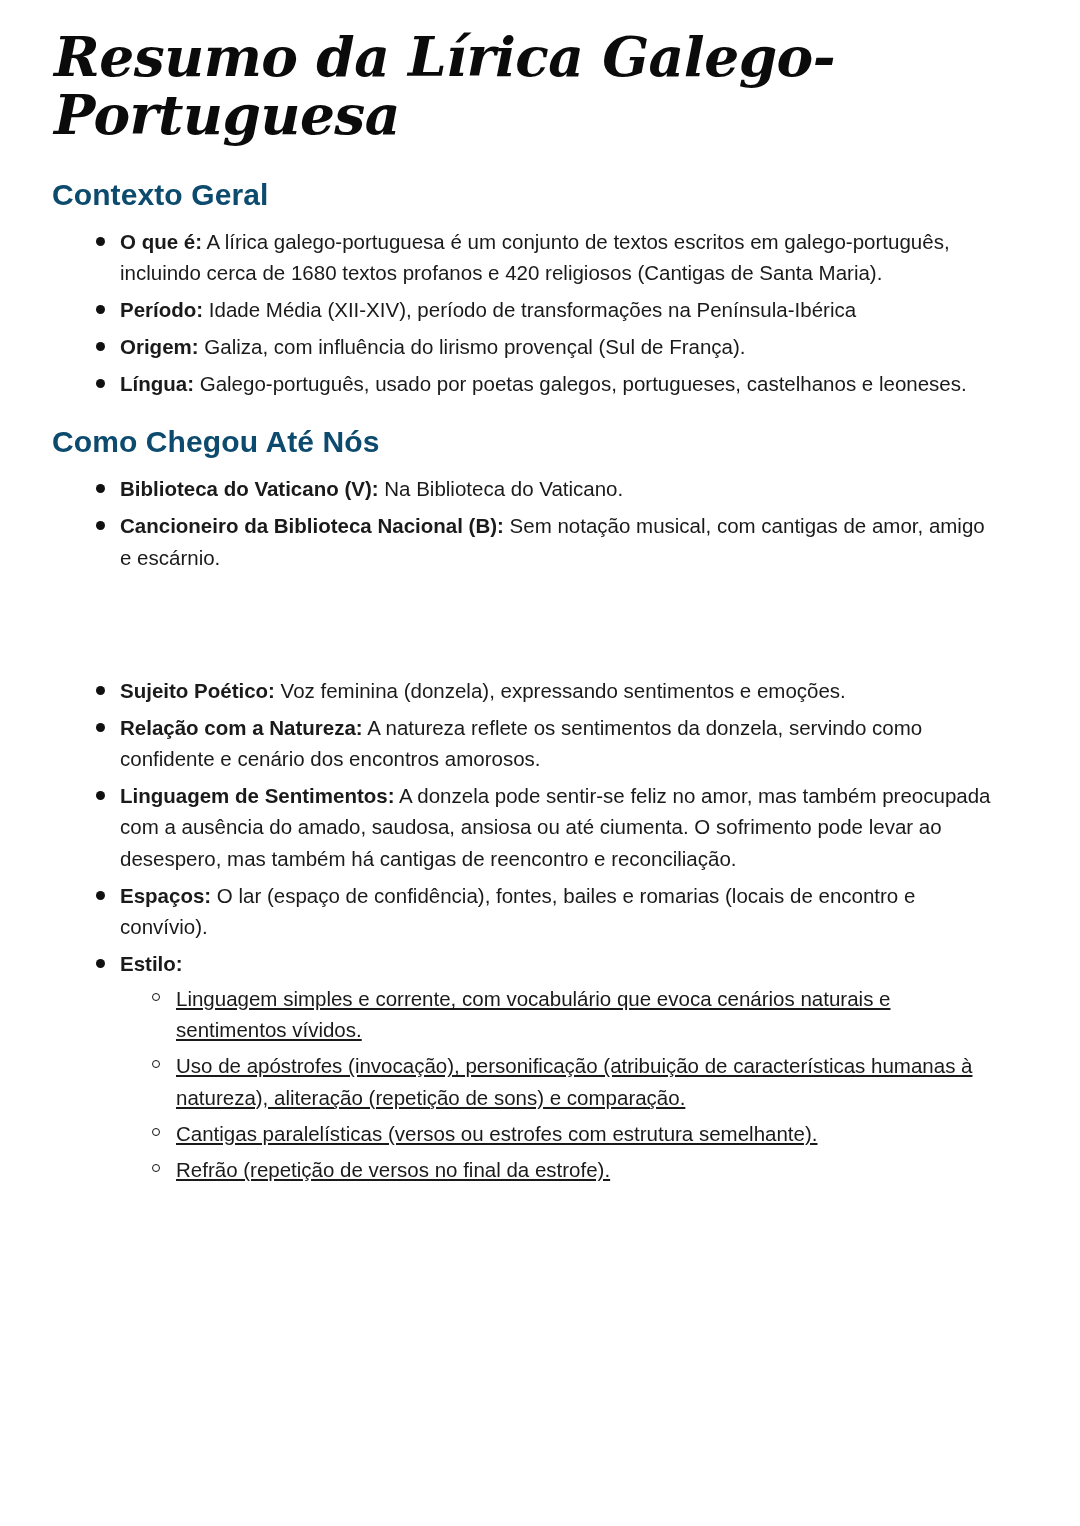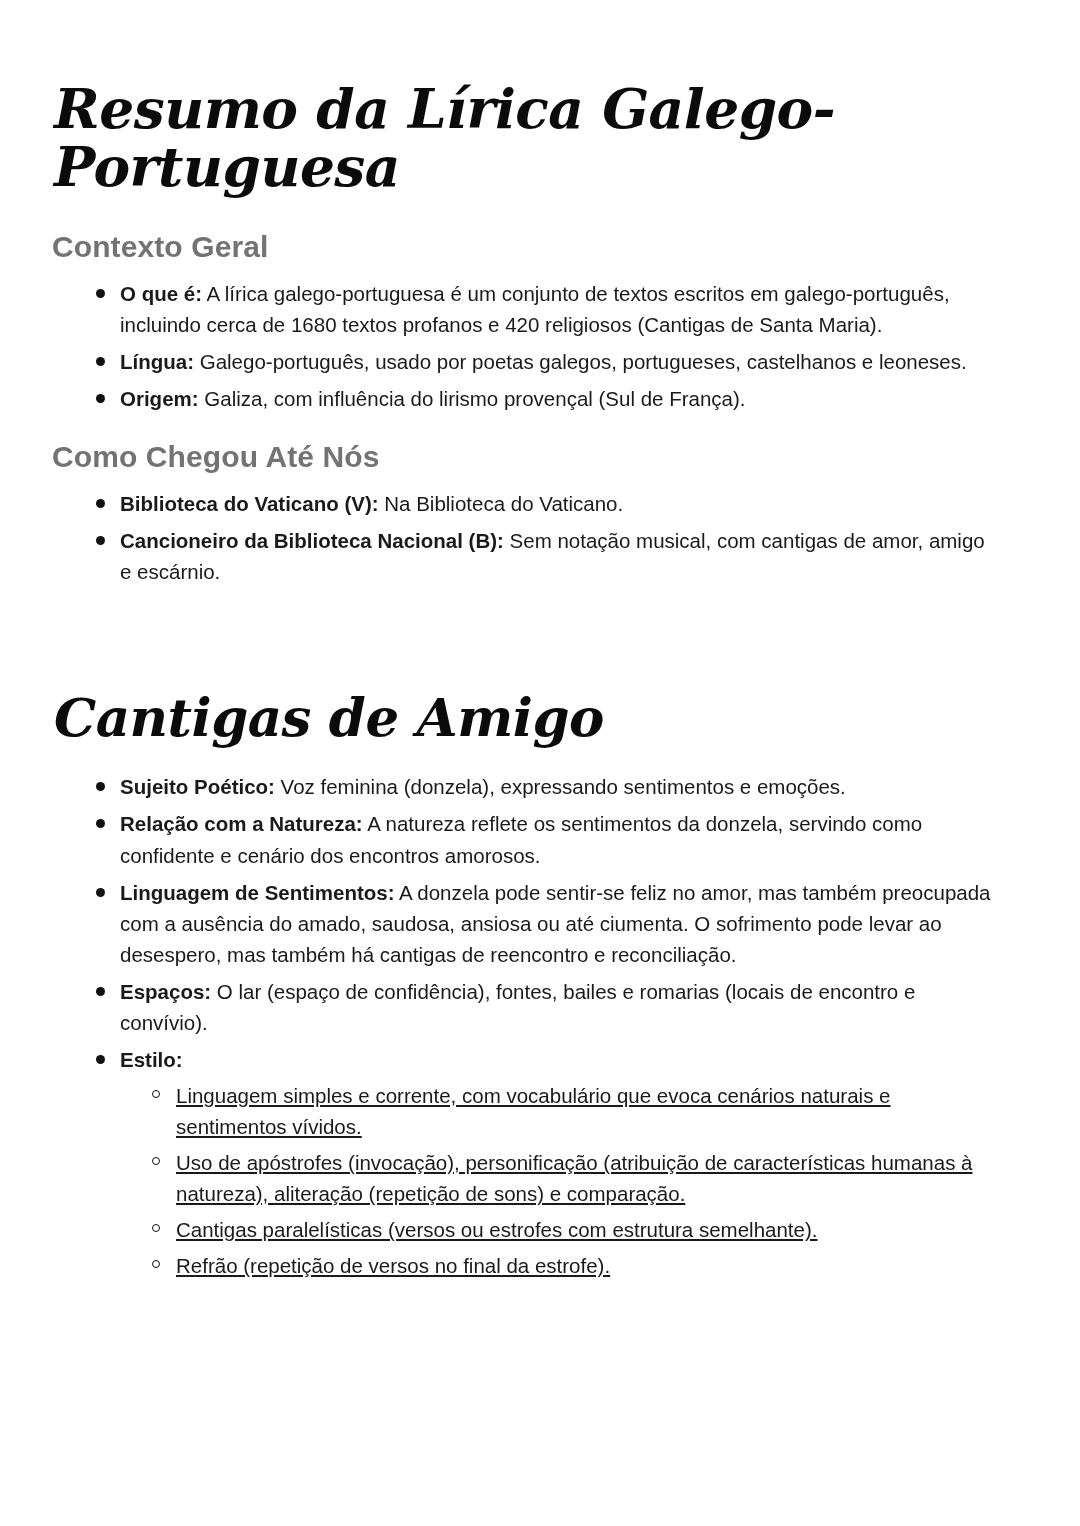--- a/index.html
+++ b/index.html
@@ -12,21 +12,21 @@
     min-height: 1526px;
     font-family: "Liberation Sans", sans-serif;
     color: #111111;
     -webkit-font-smoothing: antialiased;
   }
   .page {
     position: relative;
     width: 1062px;
     min-height: 1526px;
     box-sizing: border-box;
-    padding: 72px 56px 40px 50px;
+    padding: 20px 56px 40px 50px;
     border-radius: 6px;
   }
   
   .script-title {
     font-family: "DejaVu Serif", serif;
     font-style: italic;
     font-weight: 700;
     letter-spacing: -0.5px;
     color: #0b0b0b;
     line-height: 1.05;
@@ -37,21 +37,21 @@
   }
   .title-section {
     font-size: 53px;
     margin: 0 0 26px 4px;
   }
   
   .heading {
     font-family: "Liberation Sans", sans-serif;
     font-weight: 700;
     font-size: 30px;
-    color: #737373;
+    color: #0c4a6e;
     margin: 26px 0 14px 2px;
     letter-spacing: 0.1px;
   }
   .heading:first-of-type { margin-top: 0; }
 
   
   ul.bullets {
     list-style: none;
     margin: 0 0 6px 0;
     padding: 0 0 0 44px;
@@ -115,41 +115,43 @@
 
   <h1 class="script-title title-main">Resumo da Lírica Galego-Portuguesa</h1>
 
   <h2 class="heading">Contexto Geral</h2>
 
   <ul class="bullets">
     <li>
       <span class="lead">O que é:</span><span> A lírica galego-portuguesa é um conjunto de textos escritos em galego-português, incluindo cerca de 1680 textos profanos e 420 religiosos (Cantigas de Santa Maria).</span>
     </li>
     <li>
-      <span class="lead">Língua:</span><span> Galego-português, usado por poetas galegos, portugueses, castelhanos e leoneses.</span>
+      <span class="lead">Período:</span><span> Idade Média (XII-XIV), período de transformações na Península-Ibérica</span>
     </li>
     <li>
       <span class="lead">Origem:</span><span> Galiza, com influência do lirismo provençal (Sul de França).</span>
+    </li>
+    <li>
+      <span class="lead">Língua:</span><span> Galego-português, usado por poetas galegos, portugueses, castelhanos e leoneses.</span>
     </li>
   </ul>
 
   <h2 class="heading">Como Chegou Até Nós</h2>
 
   <ul class="bullets">
     <li>
       <span class="lead">Biblioteca do Vaticano (V):</span><span> Na Biblioteca do Vaticano.</span>
     </li>
     <li>
       <span class="lead">Cancioneiro da Biblioteca Nacional (B):</span><span> Sem notação musical, com cantigas de amor, amigo e escárnio.</span>
     </li>
   </ul>
 
   <div class="spacer-lg"></div>
 
-  <h1 class="script-title title-section">Cantigas de Amigo</h1>
 
   <ul class="bullets">
     <li>
       <span class="lead">Sujeito Poético:</span><span> Voz feminina (donzela), expressando sentimentos e emoções.</span>
     </li>
     <li>
       <span class="lead">Relação com a Natureza:</span><span> A natureza reflete os sentimentos da donzela, servindo como confidente e cenário dos encontros amorosos.</span>
     </li>
     <li>
       <span class="lead">Linguagem de Sentimentos:</span><span> A donzela pode sentir-se feliz no amor, mas também preocupada com a ausência do amado, saudosa, ansiosa ou até ciumenta. O sofrimento pode levar ao desespero, mas também há cantigas de reencontro e reconciliação.</span>

